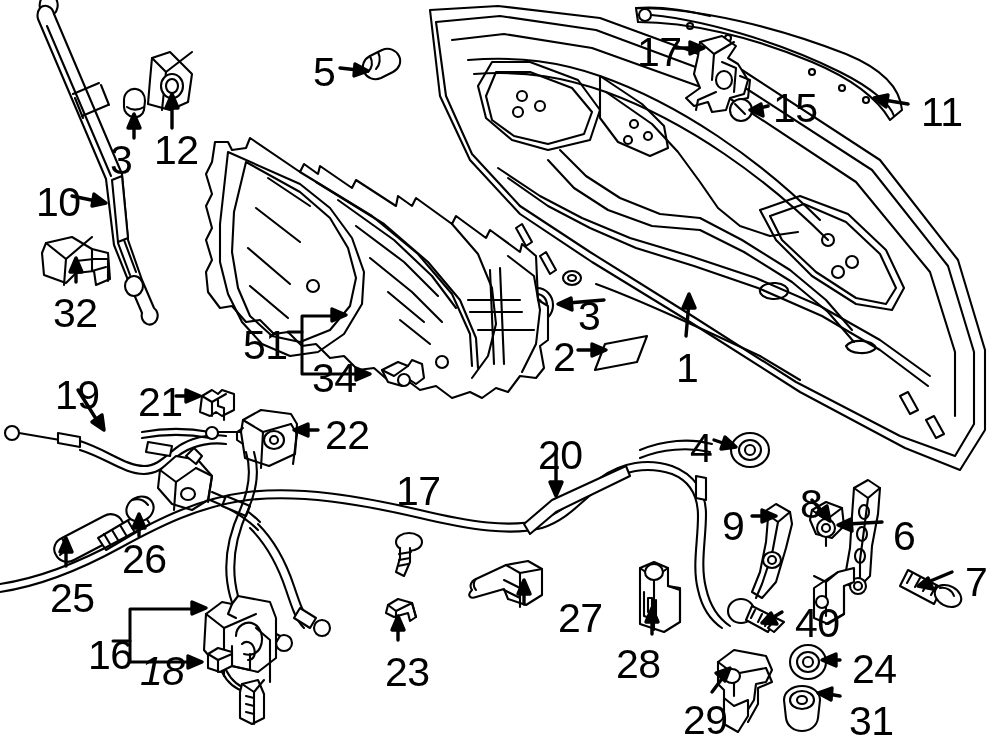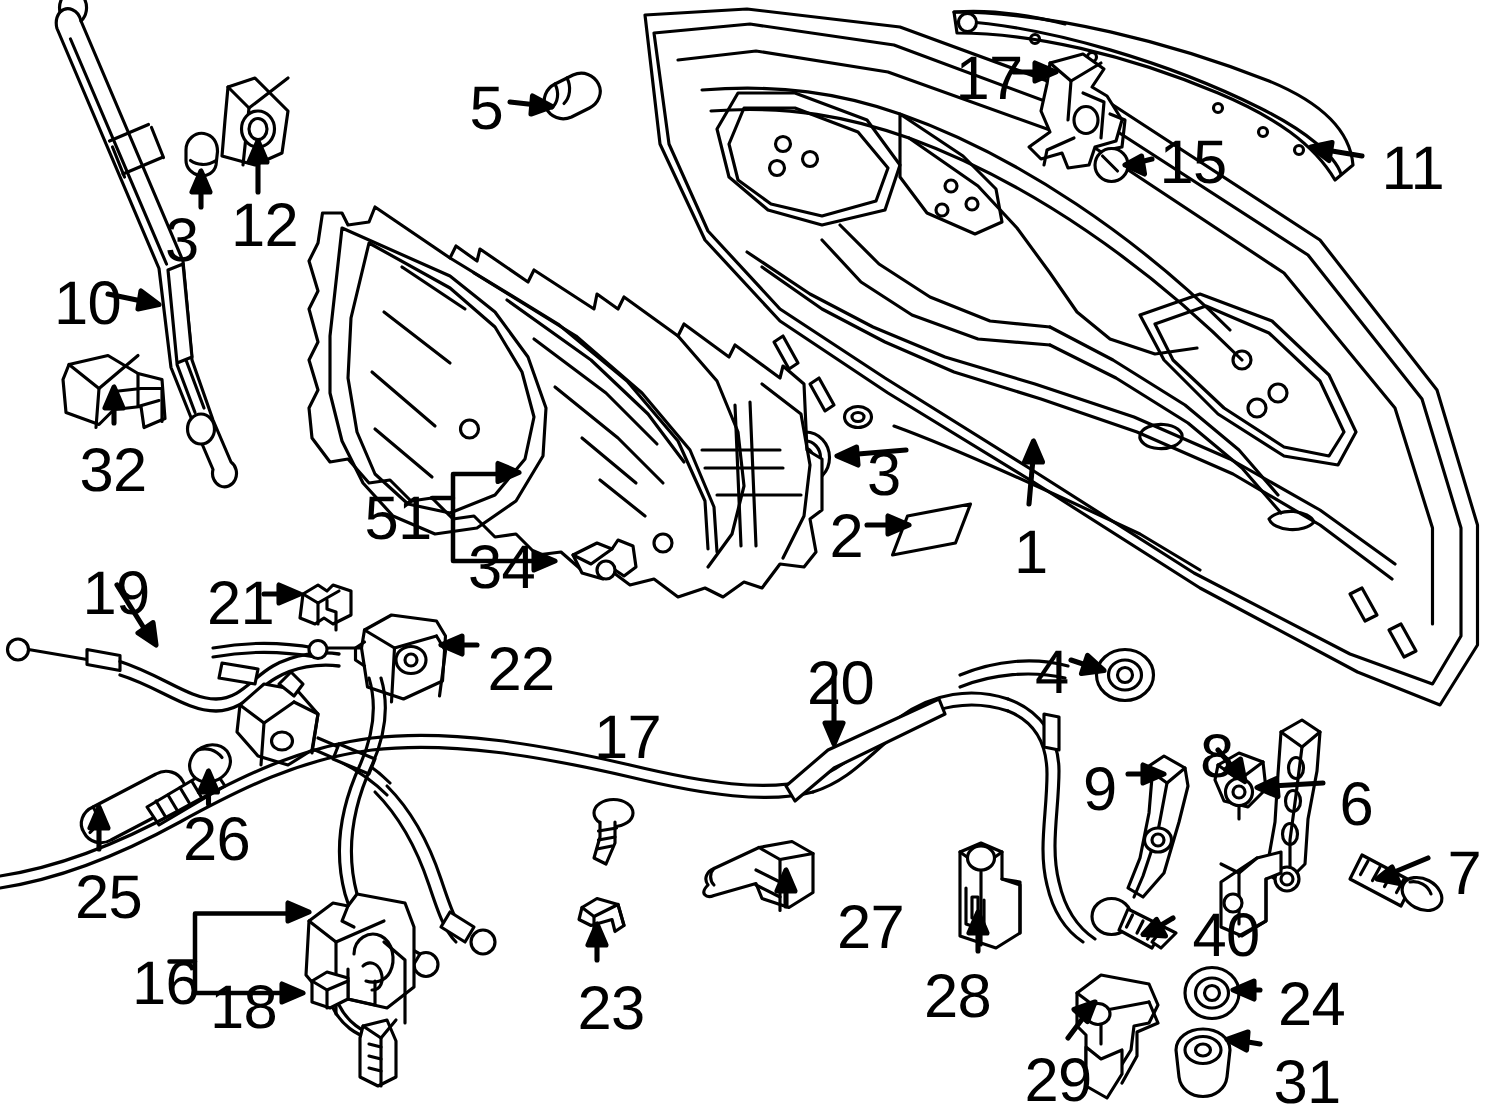--- a/index.html
+++ b/index.html
@@ -560,25 +560,25 @@
   <div class="lbl" style="left:800px;top:484px;">8</div>
   <div class="lbl" style="left:722px;top:506px;">9</div>
   <div class="lbl" style="left:36px;top:182px;">10</div>
   <div class="lbl" style="left:921px;top:92px;">11</div>
   <div class="lbl" style="left:154px;top:130px;">12</div>
   <div class="lbl" style="left:110px;top:140px;">3</div>
   <div class="lbl" style="left:637px;top:32px;">17</div>
   <div class="lbl" style="left:773px;top:88px;">15</div>
   <div class="lbl" style="left:88px;top:635px;">16</div>
   <div class="lbl" style="left:396px;top:471px;">17</div>
-  <div class="lbl" style="left:140px;top:651px;">18</div>
+  <div class="lbl" style="left:140px;top:651px;font-style:italic;">18</div>
   <div class="lbl" style="left:55px;top:375px;">19</div>
   <div class="lbl" style="left:538px;top:435px;">20</div>
   <div class="lbl" style="left:138px;top:382px;">21</div>
-  <div class="lbl" style="left:325px;top:426px;">22</div>
+  <div class="lbl" style="left:325px;top:415px;">22</div>
   <div class="lbl" style="left:385px;top:652px;">23</div>
   <div class="lbl" style="left:852px;top:649px;">24</div>
   <div class="lbl" style="left:50px;top:578px;">25</div>
   <div class="lbl" style="left:122px;top:539px;">26</div>
   <div class="lbl" style="left:510px;top:598px;margin-left:48px;">27</div>
   <div class="lbl" style="left:616px;top:644px;">28</div>
   <div class="lbl" style="left:683px;top:700px;">29</div>
   <div class="lbl" style="left:795px;top:603px;">40</div>
   <div class="lbl" style="left:849px;top:701px;">31</div>
   <div class="lbl" style="left:53px;top:293px;">32</div>

